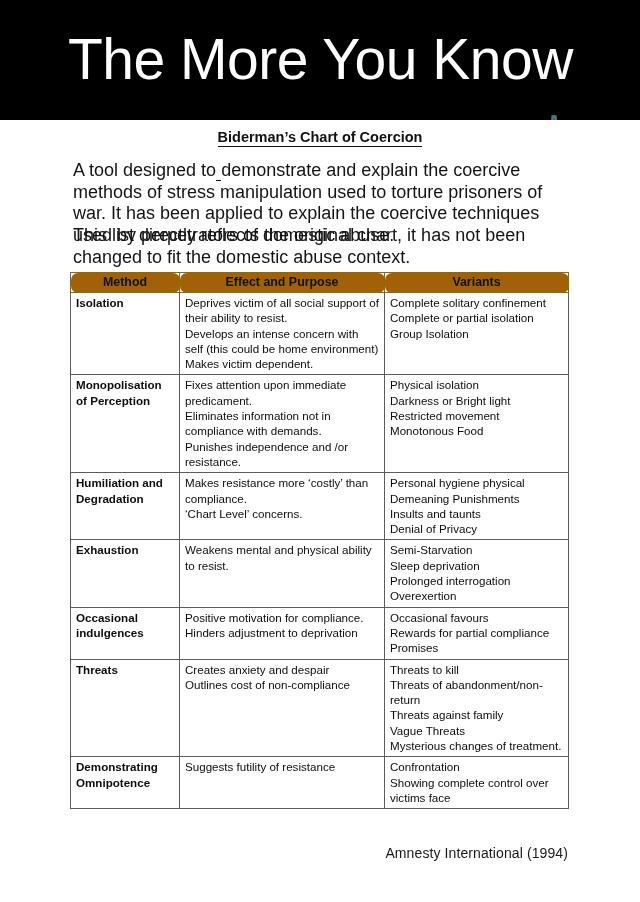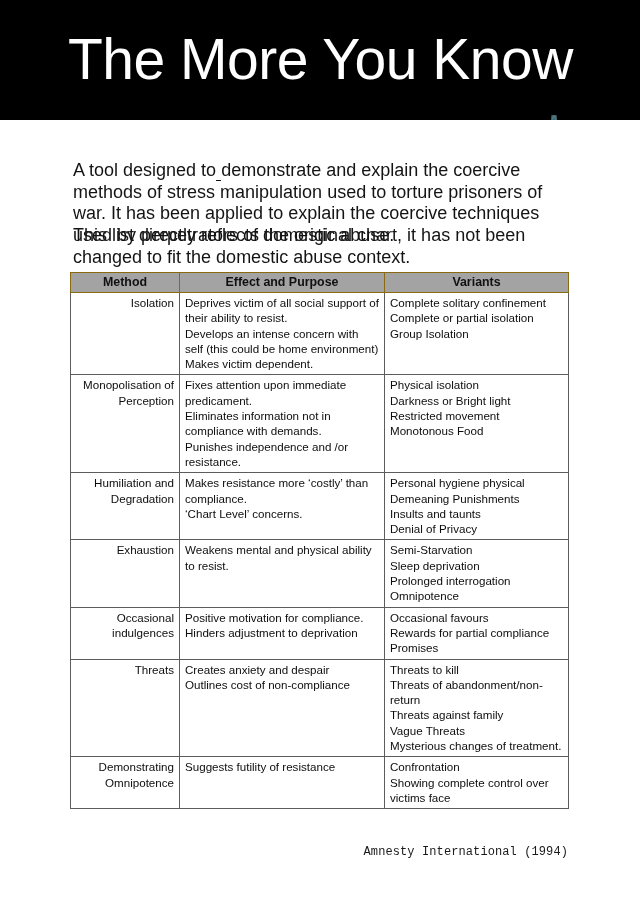--- a/index.html
+++ b/index.html
@@ -105,59 +105,61 @@
   .coercion-table col.c-variants { width: 184px; }
 
   .coercion-table th,
   .coercion-table td {
     border: 1px solid #5c5c5c;
     vertical-align: top;
     padding: 2px 5px 3px 5px;
     line-height: 15.3px;
   }
   .coercion-table thead th {
-    background: #a3a3a3;
+    background: #a16207;
     text-align: center;
     font-weight: bold;
     font-size: 12.4px;
     padding: 1px 4px 2px 4px;
     line-height: 16px;
     color: #111111;
     border-color: #8a6a10;
+    border-radius: 7px;
   }
   .coercion-table td.method {
-    font-weight: normal;
-    text-align: right;
+    font-weight: bold;
   }
   .cell-lines > div {
     white-space: pre-wrap;
   }
 
   .attribution {
     position: absolute;
     left: 0;
     top: 725px;
     width: 568px;
     text-align: right;
-    font-size: 12px;
+    font-size: 14px;
     color: #1a1a1a;
     letter-spacing: 0.1px;
-    font-family: Liberation Mono, monospace;
   }
 </style>
 </head>
 <body>
 
 <div class="banner">
   <div class="banner-title">The More You Know</div>
 </div>
 <div class="artifact-dot"></div>
 
 <div class="page">
 
+  <div class="subtitle">
+    <span>Biderman’s Chart of Coercion</span>
+  </div>
 
   <div class="para para-1">
     <span>A tool designed to<span class="gap-underline"> </span>demonstrate and explain the coercive methods of stress manipulation used to torture prisoners of war. It has been applied to explain the coercive techniques used by perpetrators of domestic abuse.</span>
   </div>
 
   <div class="para para-2">This list directly reflects the original chart, it has not been changed to fit the domestic abuse context.</div>
 
   <table class="coercion-table">
     <colgroup>
       <col class="c-method">
@@ -245,21 +247,21 @@
           <td>
             <div class="cell-lines">
               <div>Weakens mental and physical ability to resist.</div>
             </div>
           </td>
           <td>
             <div class="cell-lines">
               <div>Semi-Starvation</div>
               <div>Sleep deprivation</div>
               <div>Prolonged interrogation</div>
-              <div>Omnipotence</div>
+              <div>Overexertion</div>
             </div>
           </td>
         </tr>
         <tr>
           <td class="method">
             <div class="cell-lines">
               <div>Occasional indulgences</div>
             </div>
           </td>
           <td>

